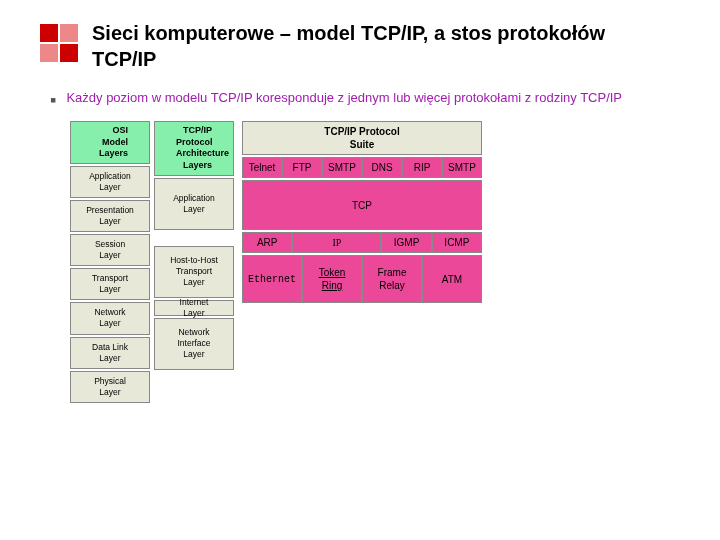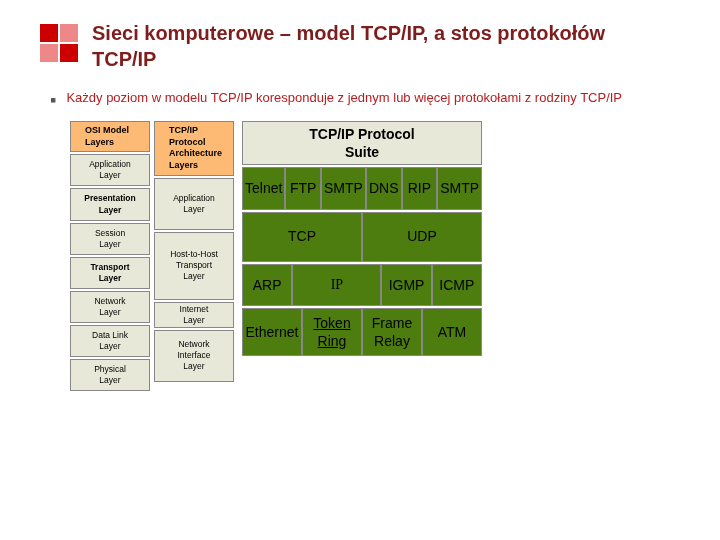--- a/index.html
+++ b/index.html
@@ -33,80 +33,80 @@
       gap: 2px;
       margin-right: 14px;
       margin-top: 4px;
     }
     .sq { background: #c00; }
     .sq.light { background: #e88; }
 
     .title-block h1 {
       font-size: 20px;
       font-weight: bold;
-      color: #7f1d1d;
+      color: #000000;
       line-height: 1.3;
     }
 
     .bullet-row {
       display: flex;
       align-items: flex-start;
       margin-bottom: 10px;
       padding-left: 10px;
     }
     .bullet {
       color: #555;
       font-size: 18px;
       margin-right: 10px;
       margin-top: 2px;
     }
     .bullet-text {
       font-size: 13px;
-      color: #b91c1c;
+      color: #a21caf;
       line-height: 1.5;
     }
 
     
     .diagram {
       display: flex;
       align-items: flex-start;
       margin-left: 30px;
       margin-top: 4px;
       gap: 0;
     }
 
     
     .col-osi {
       display: flex;
       flex-direction: column;
       align-items: center;
     }
 
     .col-header {
-      background: #fdba74;
-      border: 1px solid #888;
-      text-align: left;
+      background: #86efac;
+      border: 1px solid #888;
+      text-align: right;
       font-size: 9px;
       font-weight: bold;
-      padding: 3px 14px;
+      padding: 3px 21px;
       width: 80px;
       line-height: 1.3;
     }
 
     .osi-cell {
       background: #e8e8d8;
       border: 1px solid #888;
       text-align: center;
       font-size: 8.5px;
       padding: 4px 2px;
       width: 80px;
       margin-top: 2px;
       line-height: 1.3;
     }
-    .osi-cell.bold { font-weight: bold; }
+    .osi-cell.bold { font-weight: normal; }
 
     
     .col-tcpip-arch {
       display: flex;
       flex-direction: column;
       align-items: center;
       margin-left: 4px;
     }
 
     .arch-cell {
@@ -123,38 +123,38 @@
     .col-suite {
       margin-left: 8px;
       display: flex;
       flex-direction: column;
     }
 
     .suite-header {
       background: #e8e8d8;
       border: 1px solid #888;
       text-align: center;
-      font-size: 14px;
+      font-size: 10px;
       font-weight: bold;
       padding: 3px 5px;
       width: 240px;
       line-height: 1.3;
     }
 
     .suite-row {
       display: flex;
       margin-top: 2px;
     }
 
     .suite-cell {
-      background: #4d7c0f;
-      border: 1px solid #888;
-      text-align: center;
-      font-size: 14px;
-      padding: 11px 2px;
+      background: #ec4899;
+      border: 1px solid #888;
+      text-align: center;
+      font-size: 10px;
+      padding: 3px 2px;
       line-height: 1.3;
       flex: 1;
     } 
   </style>
 </head>
 <body>
 
 <div class="slide">
 
   <div class="top-bar">
@@ -188,53 +188,52 @@
       <div class="osi-cell">Network<br>Layer</div>
       <div class="osi-cell">Data Link<br>Layer</div>
       <div class="osi-cell">Physical<br>Layer</div>
     </div>
 
     <div class="col-tcpip-arch">
       <div class="col-header">TCP/IP<br>Protocol<br>Architecture<br>Layers</div>
 
       <div class="arch-cell" style="margin-top:2px; height: 52px; display:flex; align-items:center; justify-content:center;">Application<br>Layer</div>
 
-      <div class="arch-cell" style="margin-top:2px; height: 68px; display:flex; align-items:center; justify-content:center;">Host-to-Host<br>Transport<br>Layer</div>
-
-      <div class="arch-cell" style="margin-top:2px; height: 26px; display:flex; align-items:center; justify-content:center;">Internet<br>Layer</div>
+      <div class="arch-cell" style="margin-top:16px; height: 52px; display:flex; align-items:center; justify-content:center;">Host-to-Host<br>Transport<br>Layer</div>
+
+      <div class="arch-cell" style="margin-top:2px; height: 16px; display:flex; align-items:center; justify-content:center;">Internet<br>Layer</div>
 
       <div class="arch-cell" style="margin-top:2px; height: 52px; display:flex; align-items:center; justify-content:center;">Network<br>Interface<br>Layer</div>
     </div>
 
     <div class="col-suite" style="margin-left:8px;">
       <div class="suite-header">TCP/IP Protocol<br>Suite</div>
 
       <div class="suite-row" style="margin-top:2px;">
         <div class="suite-cell">Telnet</div>
         <div class="suite-cell">FTP</div>
         <div class="suite-cell">SMTP</div>
         <div class="suite-cell">DNS</div>
         <div class="suite-cell">RIP</div>
         <div class="suite-cell">SMTP</div>
       </div>
 
       <div class="suite-row" style="margin-top:2px; height:50px;">
         <div class="suite-cell" style="flex:1; display:flex; align-items:center; justify-content:center;">TCP</div>
-        <div class="suite-cell" style="flex:1; display:flex; align-items:center; justify-content:center;">UDP</div>
       </div>
 
       <div class="suite-row" style="margin-top:2px;">
         <div class="suite-cell" style="flex:0.8;">ARP</div>
         <div class="suite-cell" style="flex:1.5;font-family:Liberation Serif, serif;">IP</div>
         <div class="suite-cell" style="flex:0.8;">IGMP</div>
         <div class="suite-cell" style="flex:0.8;">ICMP</div>
       </div>
 
       <div class="suite-row" style="margin-top:2px; height:48px;">
-        <div class="suite-cell" style="display:flex;align-items:center;justify-content:center;">Ethernet</div>
+        <div class="suite-cell" style="display:flex;align-items:center;justify-content:center;font-family:Liberation Mono, monospace;">Ethernet</div>
         <div class="suite-cell" style="display:flex;align-items:center;justify-content:center;text-decoration:underline;">Token<br>Ring</div>
         <div class="suite-cell" style="display:flex;align-items:center;justify-content:center;">Frame<br>Relay</div>
         <div class="suite-cell" style="display:flex;align-items:center;justify-content:center;">ATM</div>
       </div>
     </div>
 
   </div>
 </div>
 
 </body></html>

